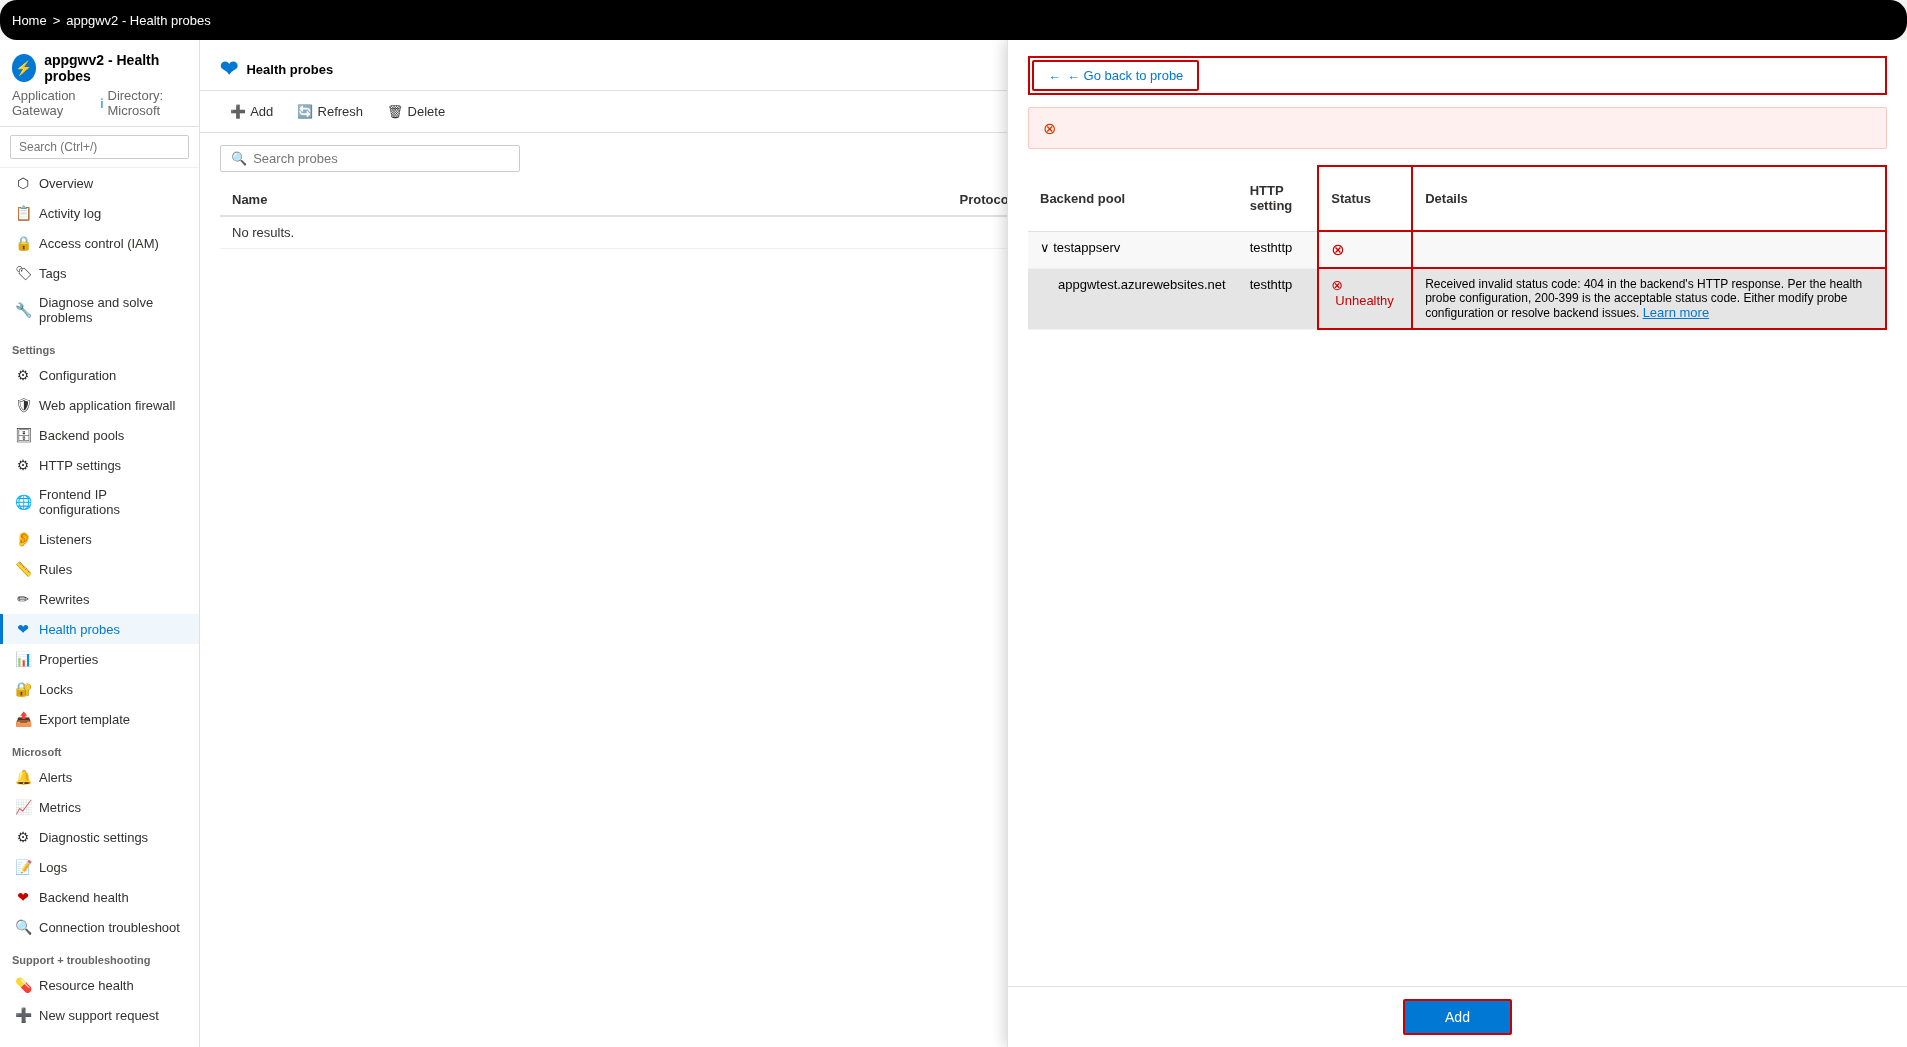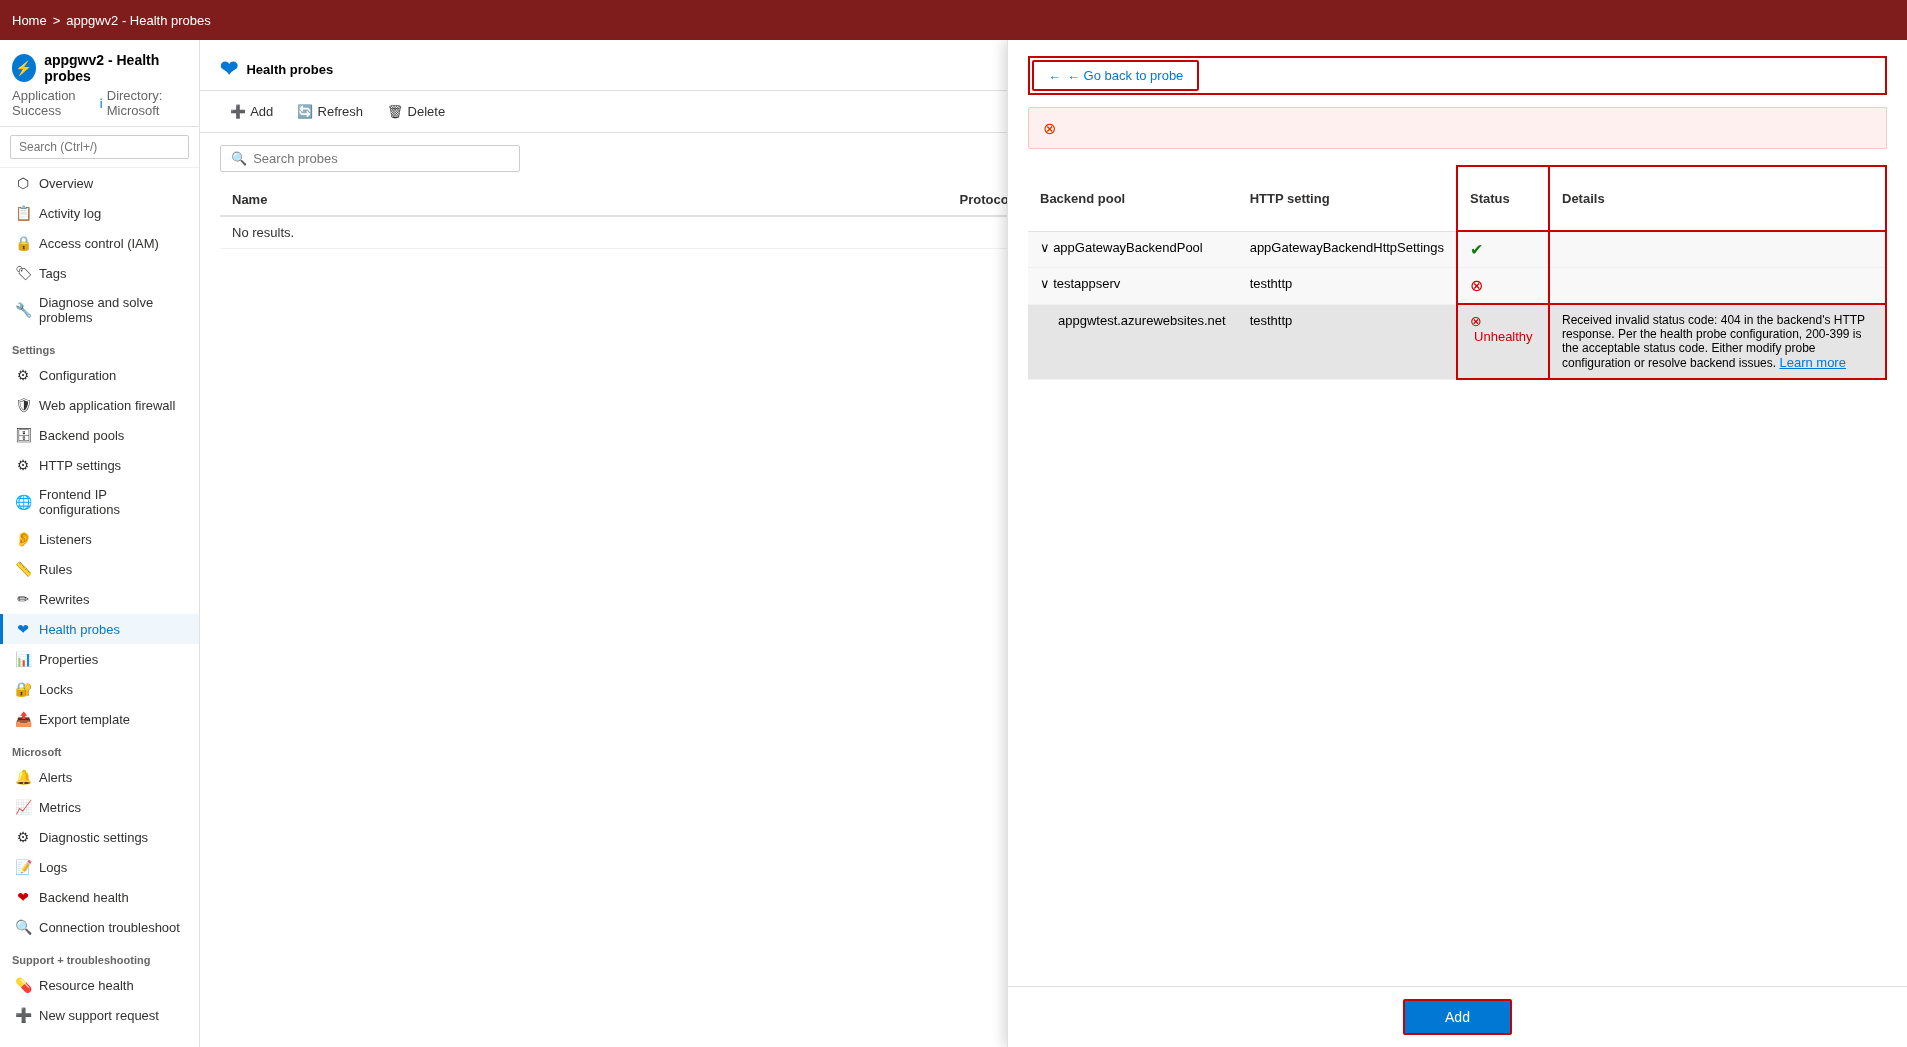--- a/index.html
+++ b/index.html
@@ -1,27 +1,28 @@
 <!DOCTYPE html>
 <html><head>
   <meta charset="utf-8">
   <style>
     * { box-sizing: border-box; margin: 0; padding: 0; font-family: 'Segoe UI', sans-serif; font-size: 13px; }
     body { background: #f3f2f1; display: flex; flex-direction: column; height: 1047px; width: 1907px; overflow: hidden; }
 
     
     .top-bar {
-      background: #7f1d1d;
+      background: #000000;
       height: 40px;
       display: flex;
       align-items: center;
       padding: 0 12px;
       color: white;
       font-size: 12px;
       flex-shrink: 0;
+      border-radius: 17px;
     }
     .top-bar .breadcrumb { display: flex; align-items: center; gap: 6px; }
     .top-bar .breadcrumb a { color: white; text-decoration: none; }
 
     
     .main-layout {
       display: flex;
       flex: 1;
       overflow: hidden;
     }
@@ -249,21 +250,21 @@
 
 <div class="main-layout relative">
 
   <div class="sidebar">
     <div class="sidebar-header">
       <div style="display:flex; align-items:center; margin-bottom:4px;">
         <span class="app-icon">⚡</span>
         <span class="app-title">appgwv2 - Health probes</span>
       </div>
       <div class="app-subtitle">
-        <span>Application Success</span>
+        <span>Application Gateway</span>
         <span style="color:#0078d4;">ℹ</span>
         <span>Directory: Microsoft</span>
       </div>
     </div>
     <div class="sidebar-search">
       <input type="text" placeholder="Search (Ctrl+/)" style="">
     </div>
     <div class="sidebar-nav">
 
       <div class="sidebar-item">
@@ -436,28 +437,20 @@
         <thead>
           <tr>
             <th>Backend pool</th>
             <th>HTTP setting</th>
             <th style="border: 2px solid #c80000; padding: 8px 12px;">Status</th>
             <th style="border: 2px solid #c80000; padding: 24px 12px;">Details</th>
           </tr>
         </thead>
         <tbody>
 
-          <tr class="health-row-parent">
-            <td>∨ appGatewayBackendPool</td>
-            <td>appGatewayBackendHttpSettings</td>
-            <td style="border-left: 2px solid #c80000; border-right: 2px solid #c80000;">
-              <span style="color:#107c10; font-size:16px;">✔</span>
-            </td>
-            <td style="border-left: 2px solid #c80000; border-right: 2px solid #c80000;"></td>
-          </tr>
 
 
           <tr class="health-row-parent">
             <td>∨ testappserv</td>
             <td>testhttp</td>
             <td style="border-left: 2px solid #c80000; border-right: 2px solid #c80000;">
               <span style="color:#c80000; font-size:16px;">⊗</span>
             </td>
             <td style="border-left: 2px solid #c80000; border-right: 2px solid #c80000;"></td>
           </tr>

